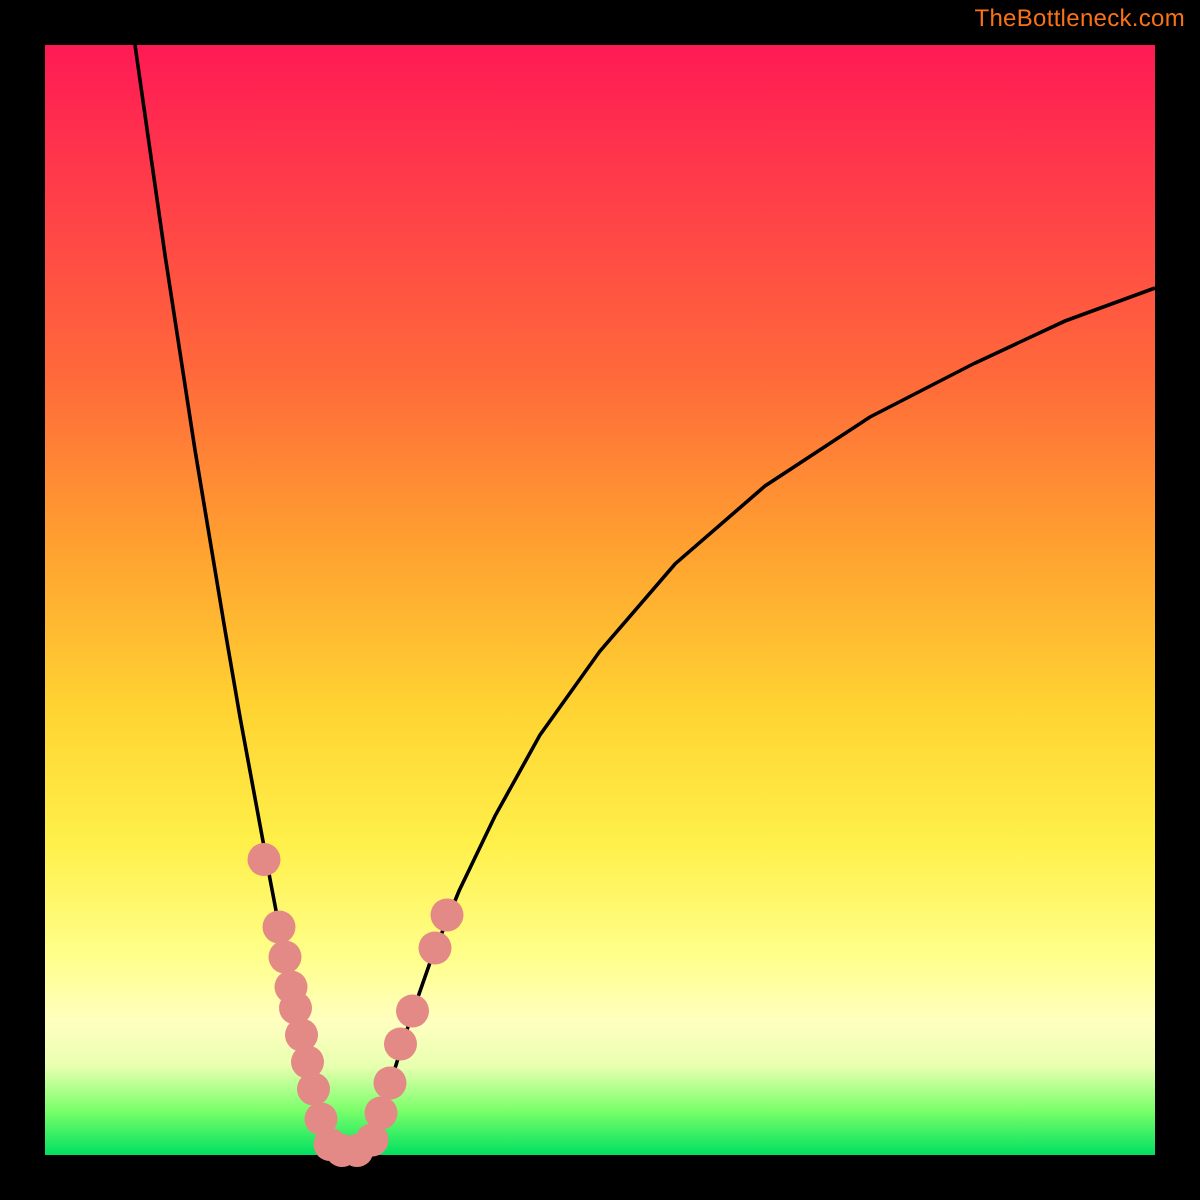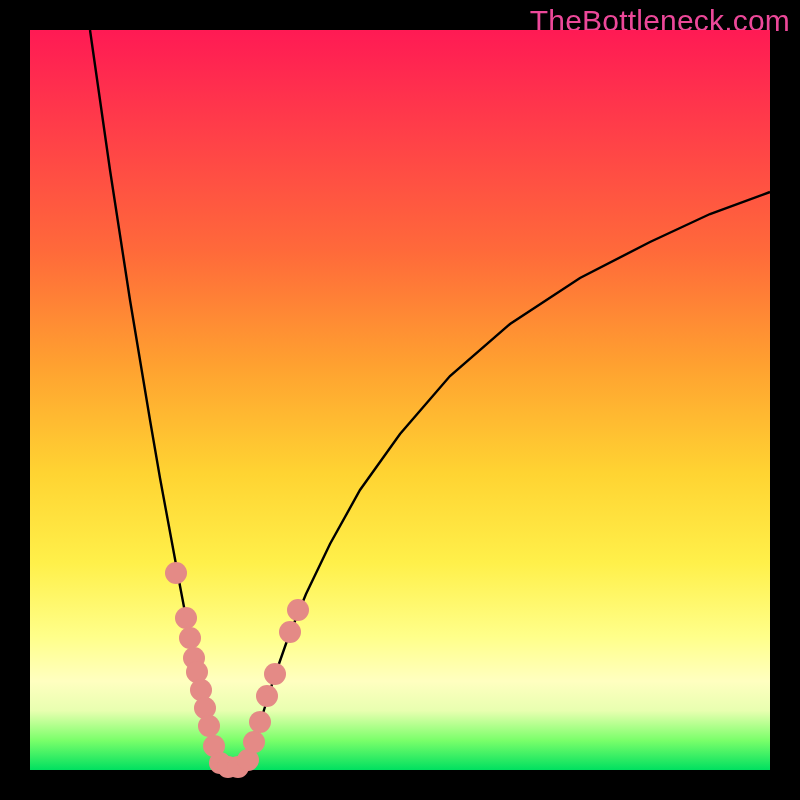--- a/index.html
+++ b/index.html
@@ -46,22 +46,22 @@
     left: 0;
     top: 0;
     width: 740px;
     height: 740px;
     overflow: visible;
   }
   .watermark {
     position: absolute;
     top: 4px;
     right: 10px;
-    color: #ec4899;
-    font-size: 30px;
+    color: #f97316;
+    font-size: 16px;
     font-weight: 500;
     letter-spacing: 0.2px;
     user-select: none;
   }
 </style>
 </head>
 <body>
 
 <div class="frame">
 

